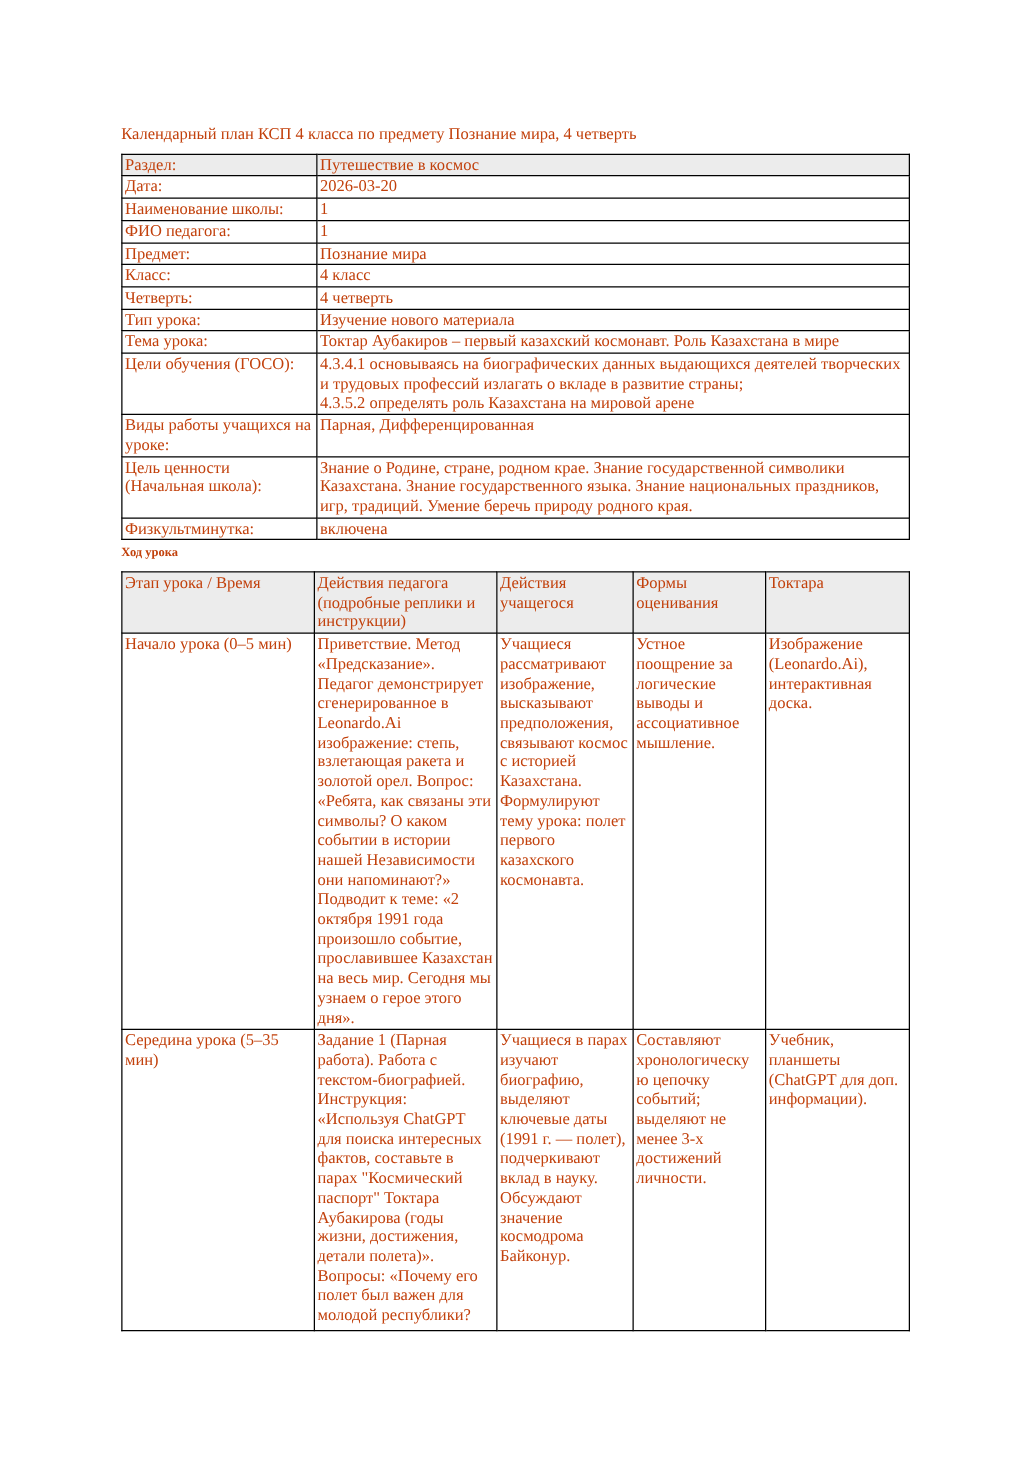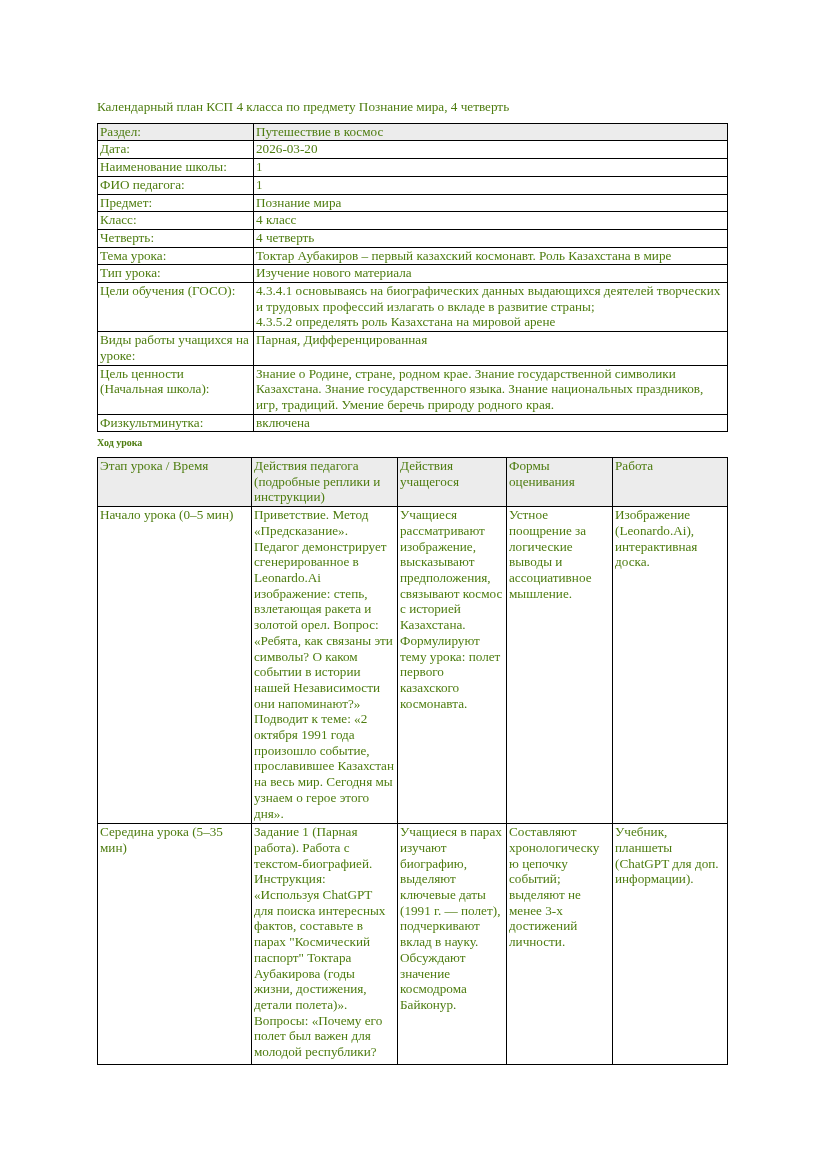--- a/index.html
+++ b/index.html
@@ -5,21 +5,21 @@
   html, body {
     margin: 0;
     padding: 0;
     background: #ffffff;
   }
   .page {
     position: relative;
     width: 827px;
     height: 1170px;
     background: #ffffff;
-    color: #4d7c0f;
+    color: #c2410c;
     font-family: "Liberation Serif", "DejaVu Serif", serif;
     font-size: 13.2px;
     line-height: 15.7px;
     overflow: hidden;
     box-sizing: border-box;
   }
   .content {
     position: absolute;
     left: 97px;
     top: 99px;
@@ -102,26 +102,26 @@
         </tr>
         <tr>
           <td>Класс:</td>
           <td>4 класс</td>
         </tr>
         <tr>
           <td>Четверть:</td>
           <td>4 четверть</td>
         </tr>
         <tr>
+          <td>Тип урока:</td>
+          <td>Изучение нового материала</td>
+        </tr>
+        <tr>
           <td>Тема урока:</td>
           <td>Токтар Аубакиров – первый казахский космонавт. Роль Казахстана в мире</td>
-        </tr>
-        <tr>
-          <td>Тип урока:</td>
-          <td>Изучение нового материала</td>
         </tr>
         <tr>
           <td>Цели обучения (ГОСО):</td>
           <td>4.3.4.1 основываясь на биографических данных выдающихся деятелей творческих и трудовых профессий излагать о вкладе в развитие страны;
 4.3.5.2 определять роль Казахстана на мировой арене</td>
         </tr>
         <tr>
           <td>Виды работы учащихся на уроке:</td>
           <td>Парная, Дифференцированная</td>
         </tr>
@@ -145,21 +145,21 @@
           <col class="c-student">
           <col class="c-assessment">
           <col class="c-resources">
       </colgroup>
       <tbody>
         <tr class="hdr">
           <td>Этап урока / Время</td>
           <td>Действия педагога (подробные реплики и инструкции)</td>
           <td>Действия учащегося</td>
           <td>Формы оценивания</td>
-          <td>Работа</td>
+          <td>Токтара</td>
         </tr>
         <tr class="body-row-0">
           <td>Начало урока (0–5 мин)</td>
           <td>Приветствие. Метод «Предсказание». Педагог демонстрирует сгенерированное в Leonardo.Ai изображение: степь, взлетающая ракета и золотой орел. Вопрос: «Ребята, как связаны эти символы? О каком событии в истории нашей Независимости они напоминают?» Подводит к теме: «2 октября 1991 года произошло событие, прославившее Казахстан на весь мир. Сегодня мы узнаем о герое этого дня».</td>
           <td>Учащиеся рассматривают изображение, высказывают предположения, связывают космос с историей Казахстана. Формулируют тему урока: полет первого казахского космонавта.</td>
           <td>Устное поощрение за логические выводы и ассоциативное мышление.</td>
           <td>Изображение (Leonardo.Ai), интерактивная доска.</td>
         </tr>
         <tr class="body-row-1">
           <td>Середина урока (5–35 мин)</td>

